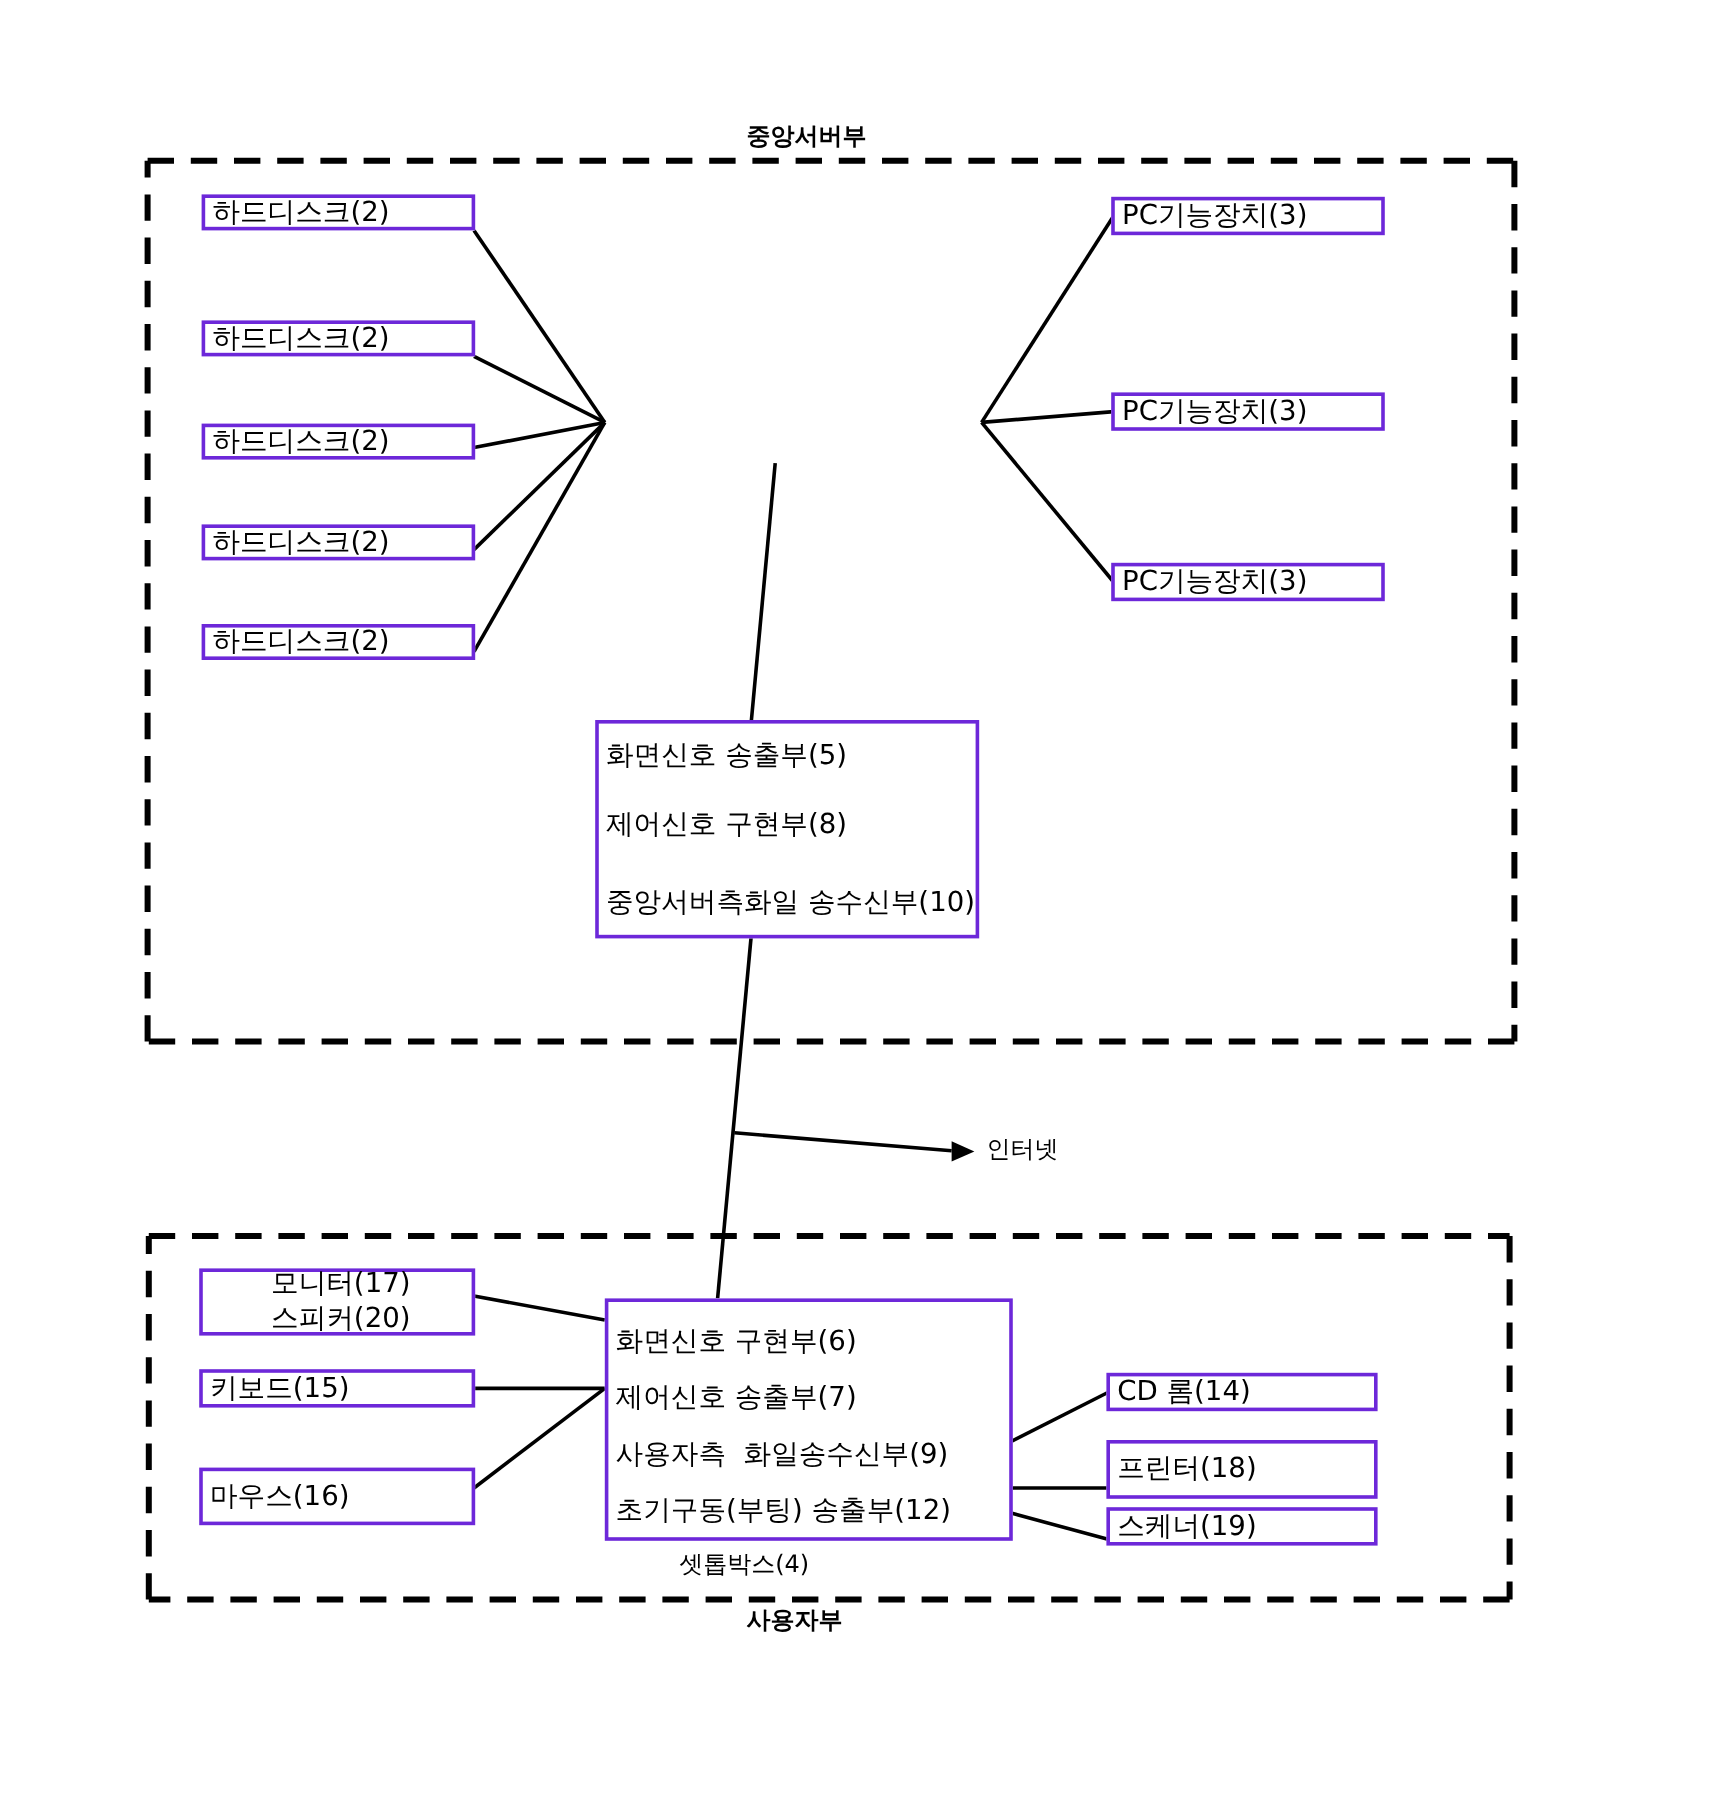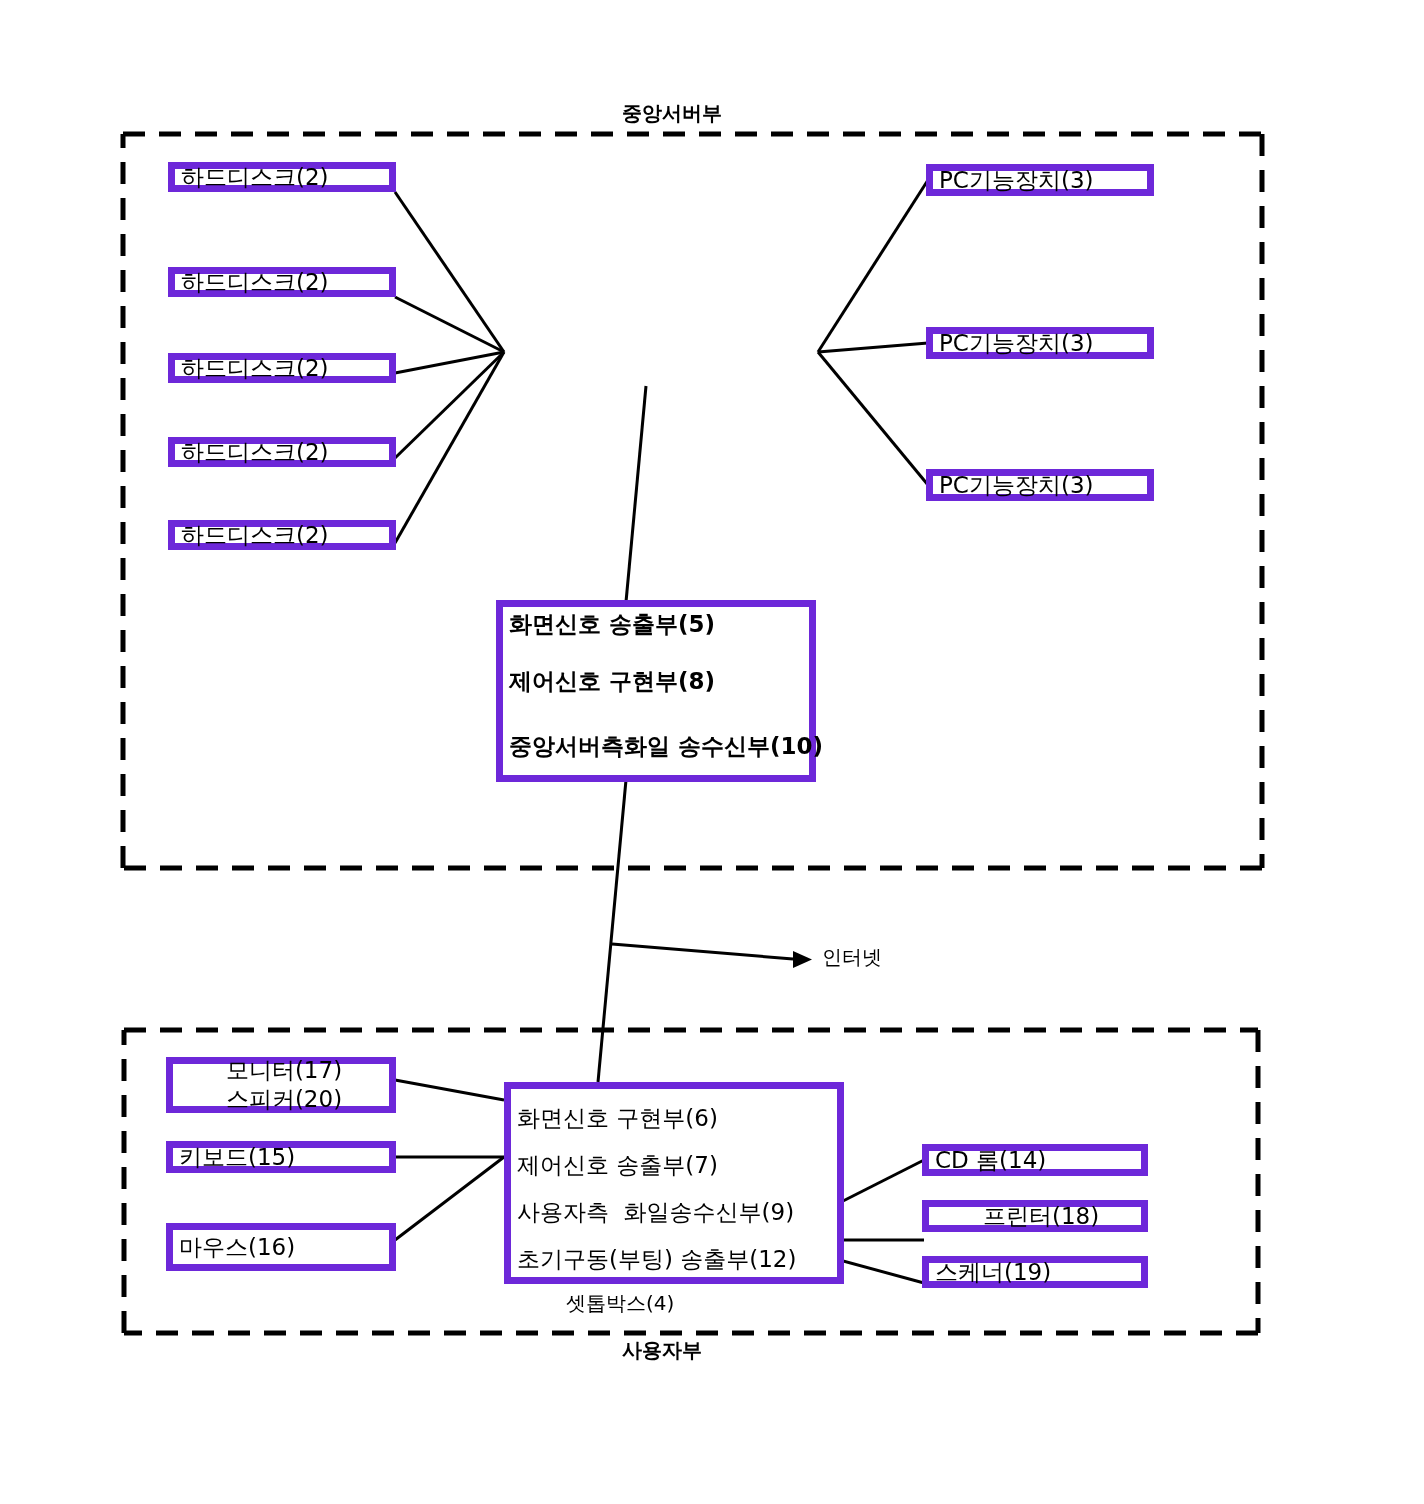--- a/index.html
+++ b/index.html
@@ -22,21 +22,21 @@
   svg.layer {
     position: absolute;
     left: 0;
     top: 0;
     width: 1424px;
     height: 1504px;
   }
   .node-box {
     position: absolute;
     box-sizing: border-box;
-    border: 7px solid #6d28d9;
+    border: 3px solid #6d28d9;
     background: #ffffff;
     display: flex;
     flex-direction: column;
     justify-content: center;
   }
   .node-box .line-text {
     font-size: 23px;
     color: #000000;
     white-space: pre;
     line-height: 1.0;
@@ -139,21 +139,21 @@
   <div class="node-box" style="left:926px; top:164px; width:228px; height:32px;">
     <div class="line-text">PC기능장치(3)</div>
   </div>
   <div class="node-box" style="left:926px; top:327px; width:228px; height:32px;">
     <div class="line-text">PC기능장치(3)</div>
   </div>
   <div class="node-box" style="left:926px; top:469px; width:228px; height:32px;">
     <div class="line-text">PC기능장치(3)</div>
   </div>
 
-  <div class="node-box" style="left:496px; top:600px; width:320px; height:182px; justify-content:flex-start; font-weight:bold;">
+  <div class="node-box" style="left:496px; top:600px; width:320px; height:182px; justify-content:flex-start; padding-top:10px;">
     <div class="line-text" style="margin-top:6px;">화면신호 송출부(5)</div>
     <div class="line-text" style="margin-top:34px;">제어신호 구현부(8)</div>
     <div class="line-text" style="margin-top:42px;">중앙서버측화일 송수신부(10)</div>
   </div>
 
   <div class="node-box" style="left:166px; top:1057px; width:230px; height:56px; justify-content:center;align-items:center;">
     <div class="line-text">모니터(17)</div>
     <div class="line-text" style="margin-top:6px;">스피커(20)</div>
   </div>
   <div class="node-box" style="left:166px; top:1141px; width:230px; height:32px;">
@@ -166,20 +166,20 @@
   <div class="node-box" style="left:504px; top:1082px; width:340px; height:202px; justify-content:center; padding-top:8px;">
     <div class="line-text" style="margin-top:4px;">화면신호 구현부(6)</div>
     <div class="line-text" style="margin-top:24px;">제어신호 송출부(7)</div>
     <div class="line-text" style="margin-top:24px;">사용자측  화일송수신부(9)</div>
     <div class="line-text" style="margin-top:24px;">초기구동(부팅) 송출부(12)</div>
   </div>
 
   <div class="node-box" style="left:922px; top:1144px; width:226px; height:32px;">
     <div class="line-text">CD 롬(14)</div>
   </div>
-  <div class="node-box" style="left:922px; top:1200px; width:226px; height:32px;padding-left:48px;">
+  <div class="node-box" style="left:922px; top:1200px; width:226px; height:49px;">
     <div class="line-text">프린터(18)</div>
   </div>
   <div class="node-box" style="left:922px; top:1256px; width:226px; height:32px;">
     <div class="line-text">스케너(19)</div>
   </div>
 
 </div>
 
 </body></html>

